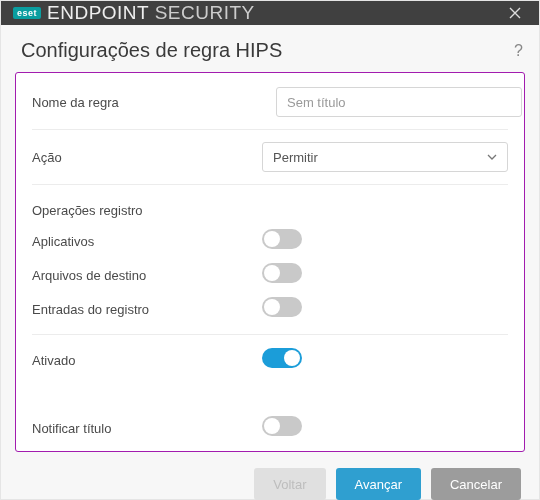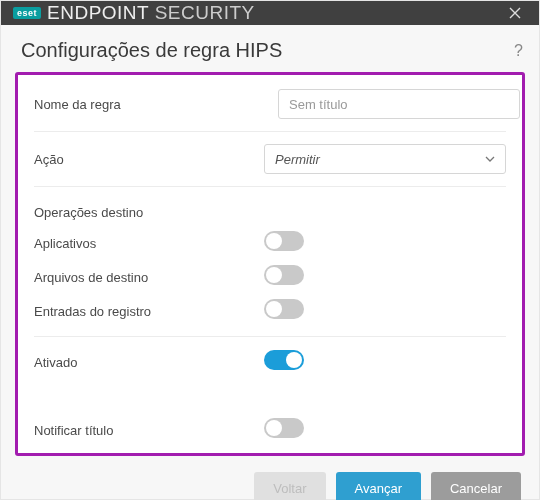--- a/index.html
+++ b/index.html
@@ -7,35 +7,35 @@
   .window { width: 540px; height: 500px; display: flex; flex-direction: column; background: #f7f7f7; border: 1px solid #e5e5e5; }
   .titlebar { height: 34px; background: #404040; color: #fff; display: flex; align-items: center; padding: 0 12px; }
   .brand-badge { background: #0a9ea0; color: #fff; font-size: 9px; font-weight: 700; padding: 1px 4px; border-radius: 2px; letter-spacing: 0.5px; }
   .brand-text { font-size: 19px; font-weight: 400; letter-spacing: 0.5px; color: #eee; margin-left: 6px; }
   .brand-text .light { font-weight: 300; color: #ccc; }
   .title-spacer { flex: 1; }
   .close-btn { width: 24px; height: 24px; display: flex; align-items: center; justify-content: center; cursor: pointer; color: #ddd; }
   .subheader { display: flex; align-items: center; padding: 14px 12px 10px 20px; }
   .subheader h1 { font-size: 20px; font-weight: 400; color: #3a3a3a; flex: 1; }
   .help-btn { color: #888; font-size: 16px; cursor: pointer; padding: 2px 4px; }
-  .panel { background: #fff; border: 3px solid #a21caf; border-radius: 3px; margin: 0 14px; padding: 10px 16px 6px 16px; flex: 0 0 auto; }
+  .panel { background: #fff; border: 1px solid #a21caf; border-radius: 3px; margin: 0 14px; padding: 10px 16px 6px 16px; flex: 0 0 auto; }
   .row { display: flex; align-items: center; min-height: 34px; padding: 4px 0; }
   .row .label { width: 230px; font-size: 13px; color: #4a4a4a; }
   .row .control { flex: 1; }
   .section-label { font-size: 13px; color: #4a4a4a; padding: 10px 0 6px 0; }
   .divider { height: 1px; background: #ececec; margin: 8px 0; }
   input[type="text"].field {
     width: 100%; height: 30px; border: 1px solid #d6d6d6; border-radius: 3px;
     padding: 0 10px; font-size: 13px; color: #333; background: #fff; margin-left: 14px;
   }
   input[type="text"].field::placeholder { color: #9a9a9a; }
   .select {
     width: 100%; height: 30px; border: 1px solid #d6d6d6; border-radius: 3px;
     padding: 0 10px; font-size: 13px; color: #555; background: #fff;
-    display: flex; align-items: center; justify-content: space-between; cursor: pointer; font-style: italic;
+    display: flex; align-items: center; justify-content: space-between; cursor: pointer;
   }
   .select .chev { color: #888; }
   .toggle {
     width: 40px; height: 20px; border-radius: 10px; background: #c9c9c9; position: relative; cursor: pointer;
     display: inline-block;
   }
   .toggle .knob {
     position: absolute; top: 2px; left: 2px; width: 16px; height: 16px; border-radius: 50%; background: #fff;
     transition: left .1s;
   }
@@ -99,21 +99,21 @@
             <svg width="10" height="6" viewBox="0 0 10 6">
                 <path d="M1 1 L5 5 L9 1" stroke="#777" stroke-width="1.3" fill="none"></path>
               </svg>
           </span>
         </div>
       </div>
     </div>
 
     <div class="divider"></div>
 
-    <div class="section-label">Operações destino</div>
+    <div class="section-label">Operações registro</div>
 
     <div class="row">
       <div class="label">Aplicativos</div>
       <div class="control">
         <span class="toggle"><span class="knob"></span></span>
       </div>
     </div>
 
     <div class="row">
       <div class="label">Arquivos de destino</div>

